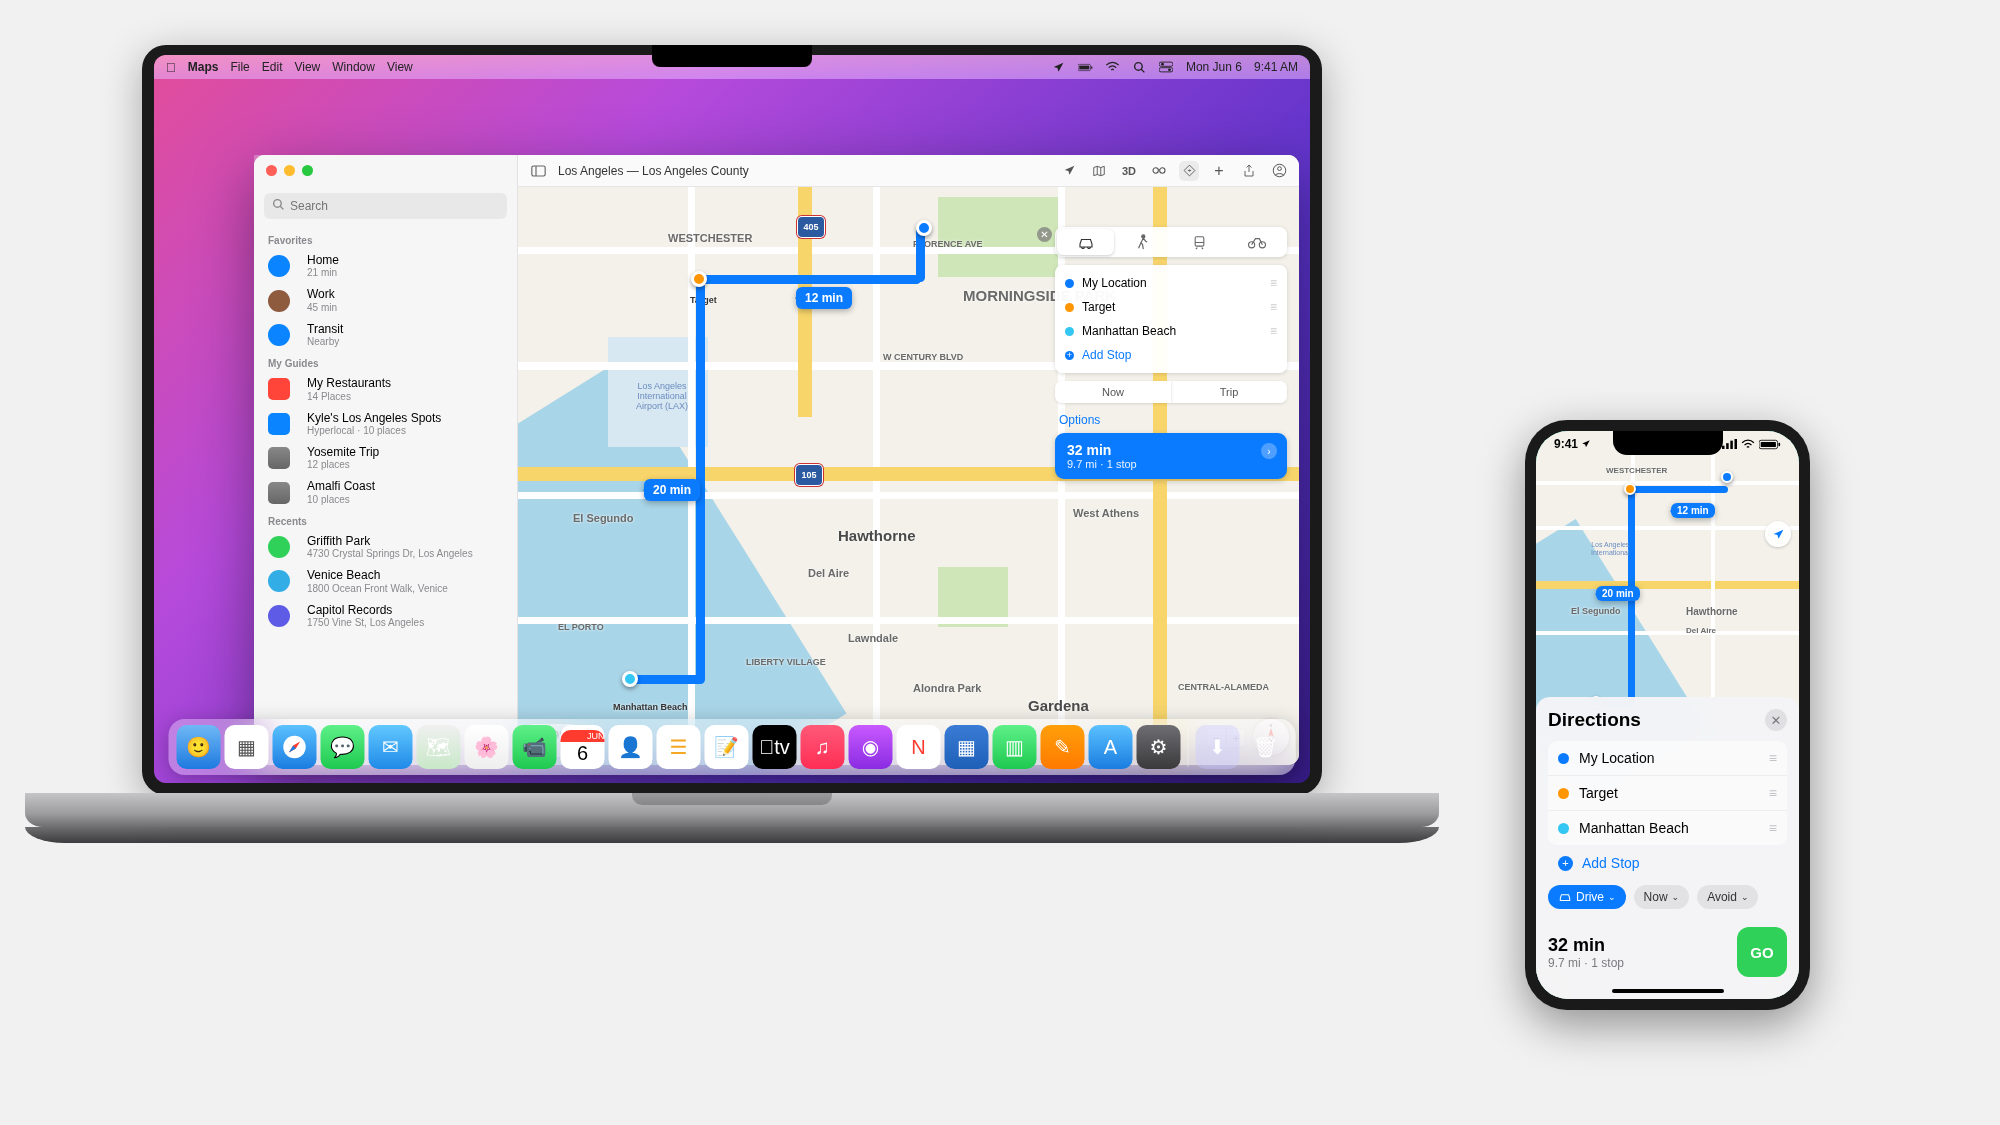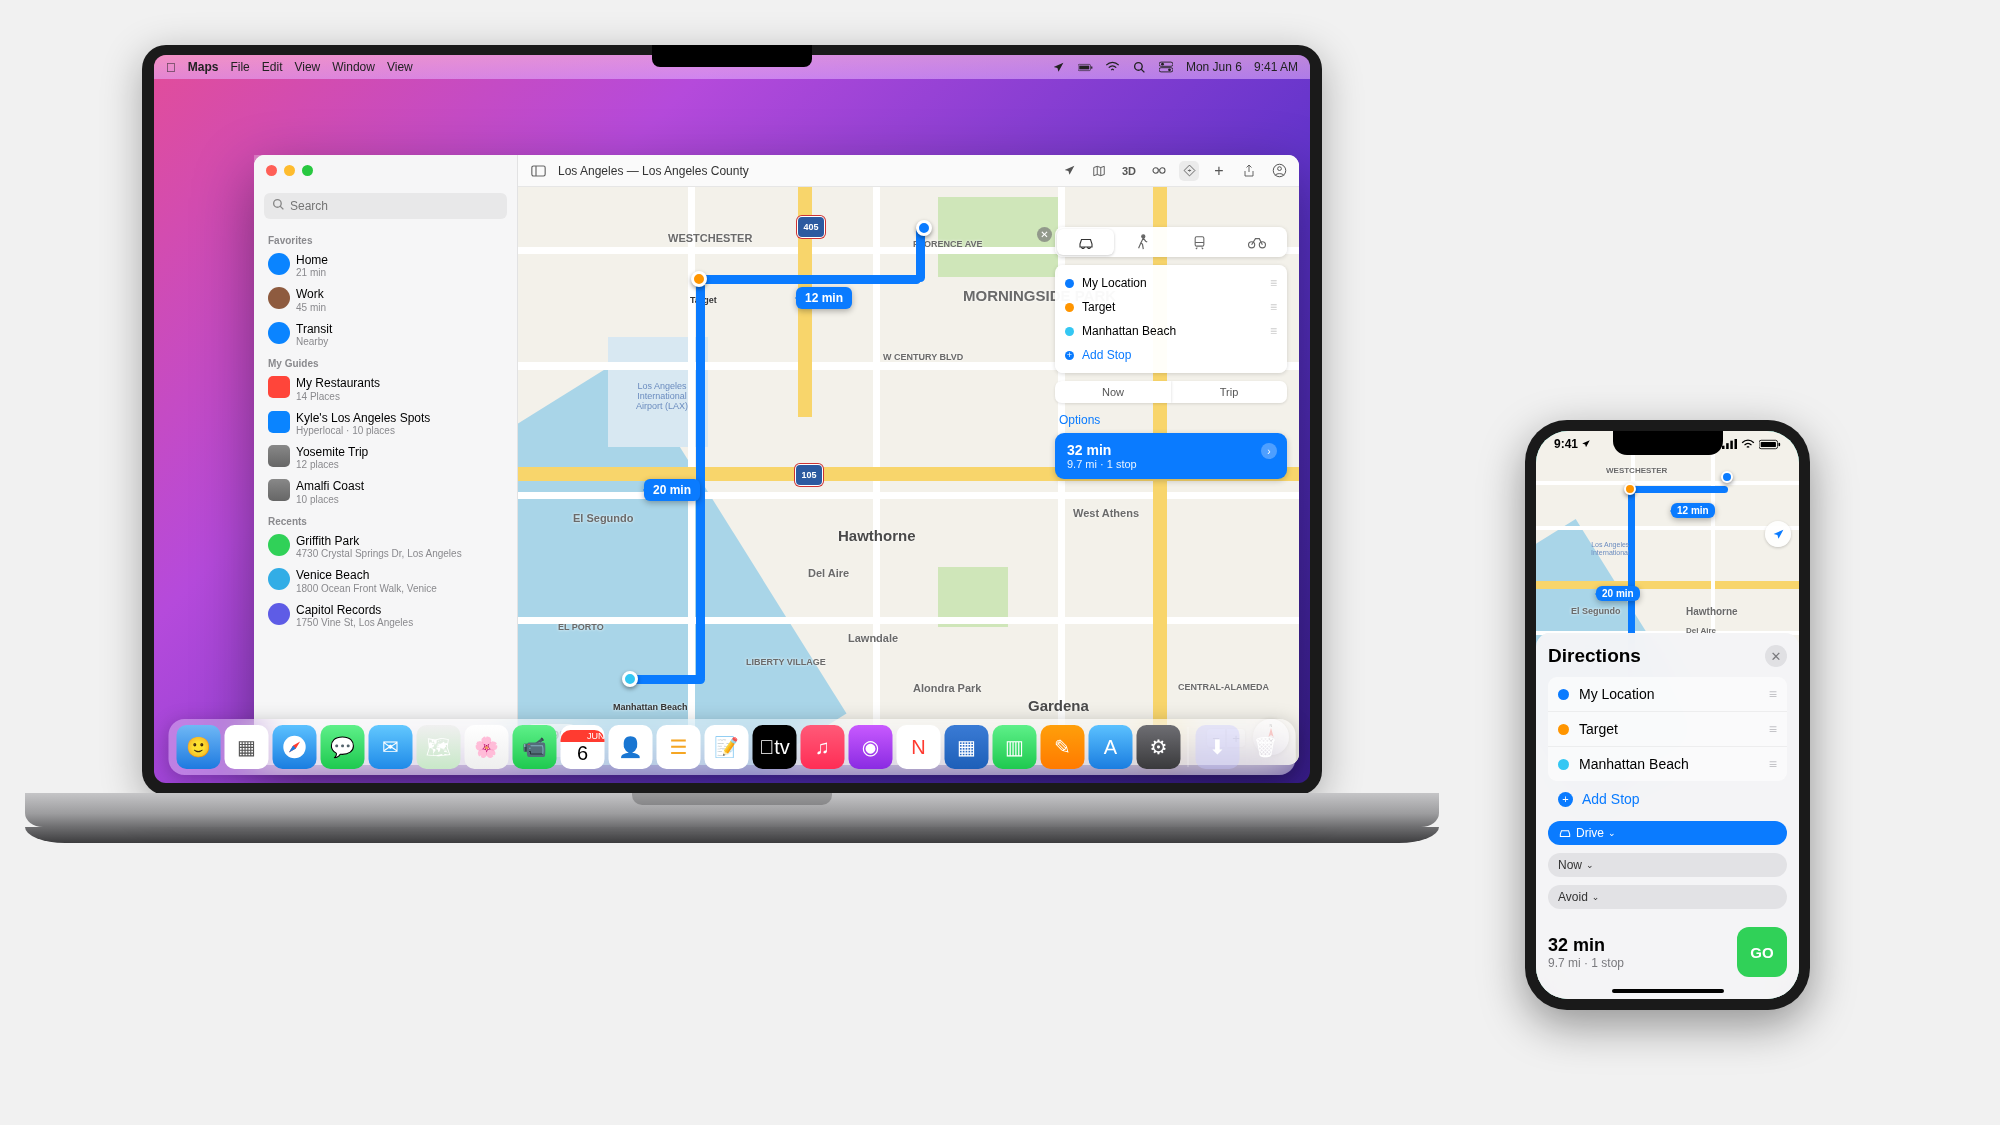--- a/index.html
+++ b/index.html
@@ -26,21 +26,21 @@
 
 .maps-win { position: absolute; left: 100px; top: 100px; width: 1045px; height: 610px; background: #fff; border-radius: 11px; box-shadow: 0 20px 60px rgba(0,0,0,.4); overflow: hidden; display: flex; }
 .sidebar { width: 264px; background: rgba(245,245,247,.95); backdrop-filter: blur(20px); border-right: 1px solid rgba(0,0,0,.08); padding: 8px 0 0; overflow-y: auto; }
 .traffic { position: absolute; top: 10px; left: 12px; display: flex; gap: 7px; }
 .traffic span { width: 11px; height: 11px; border-radius: 50%; display: block; }
 .tl-r { background: #ff5f57; } .tl-y { background: #febc2e; } .tl-g { background: #28c840; }
 .search { margin: 30px 10px 10px; position: relative; }
 .search input { width: 100%; height: 26px; border: none; border-radius: 6px; background: rgba(0,0,0,.06); padding: 0 8px 0 26px; font-size: 12px; color: #555; outline: none; }
 .search .sicon { position: absolute; left: 8px; top: 5px; color: #888; }
 .section-h { font-size: 10px; color: #8a8a8e; font-weight: 600; padding: 6px 14px 3px; }
-.li { display: flex; padding: 4px 14px; gap: 6px; cursor: default; }
+.li { display: flex; align-items: center; padding: 4px 14px; gap: 17px; cursor: default; }
 .li-icon { width: 22px; height: 22px; border-radius: 50%; flex-shrink: 0; display: flex; align-items: center; justify-content: center; color: #fff; font-size: 11px; }
 .li-sq { border-radius: 5px; }
 .li-text .t { font-size: 12px; color: #000; line-height: 1.2; }
 .li-text .s { font-size: 10px; color: #8a8a8e; line-height: 1.2; }
 .ic-home { background: #0a84ff; } .ic-work { background: #8e5b3f; } .ic-transit { background: #0a84ff; }
 .ic-green { background: #30d158; } .ic-cyan { background: #32ade6; } .ic-purple { background: #5e5ce6; }
 .ic-red { background: #ff453a; } .ic-blue { background: #0a84ff; } .ic-teal { background: #40c8e0; }
 .ic-photo { background: linear-gradient(#888,#666); }
 
 .mapcol { flex: 1; position: relative; display: flex; flex-direction: column; }
@@ -112,21 +112,21 @@
 .ip-sheet { position: absolute; left: 0; right: 0; bottom: 0; background: rgba(244,244,246,.97); backdrop-filter: blur(20px); border-top-left-radius: 14px; border-top-right-radius: 14px; padding: 12px 12px 22px; }
 .ip-sheet h3 { font-size: 19px; font-weight: 700; }
 .ip-close { position: absolute; right: 12px; top: 12px; width: 22px; height: 22px; border-radius: 50%; background: rgba(120,120,128,.16); color: #7a7a7e; display: flex; align-items: center; justify-content: center; font-size: 13px; cursor: default; }
 .ip-stops { margin-top: 10px; background: rgba(255,255,255,.6); border-radius: 9px; }
 .ip-stop { display: flex; align-items: center; padding: 9px 10px; gap: 10px; font-size: 14px; position: relative; border-bottom: 1px solid rgba(0,0,0,.05); }
 .ip-stop:last-child { border-bottom: none; }
 .ip-stop .dot { width: 11px; height: 11px; border-radius: 50%; }
 .ip-stop .handle { position: absolute; right: 10px; color: #c4c4c8; }
 .ip-add { display: flex; align-items: center; gap: 9px; padding: 10px 10px 2px; font-size: 14px; color: #0a7bff; }
 .ip-add .dot { width: 15px; height: 15px; border-radius: 50%; background: #0a7bff; color: #fff; display: flex; align-items: center; justify-content: center; font-size: 11px; }
-.ip-chips { display: flex; gap: 8px; margin-top: 12px; flex-direction: column; }
+.ip-chips { display: flex; gap: 8px; margin-top: 12px; }
 .chip { padding: 5px 10px; border-radius: 13px; font-size: 12px; display: flex; align-items: center; gap: 4px; cursor: default; }
 .chip.primary { background: #0a7bff; color: #fff; }
 .chip.plain { background: rgba(120,120,128,.14); color: #333; }
 .ip-result { display: flex; align-items: center; justify-content: space-between; margin-top: 18px; }
 .ip-result .time { font-size: 18px; font-weight: 700; }
 .ip-result .dist { font-size: 12px; color: #7a7a7e; }
 .ip-go { width: 50px; height: 50px; border-radius: 12px; background: #30d158; color: #fff; font-size: 15px; font-weight: 700; display: flex; align-items: center; justify-content: center; cursor: default; }
 .ip-homebar { position: absolute; bottom: 6px; left: 50%; transform: translateX(-50%); width: 112px; height: 4px; border-radius: 2px; background: #000; }
 
 svg { display: block; }

